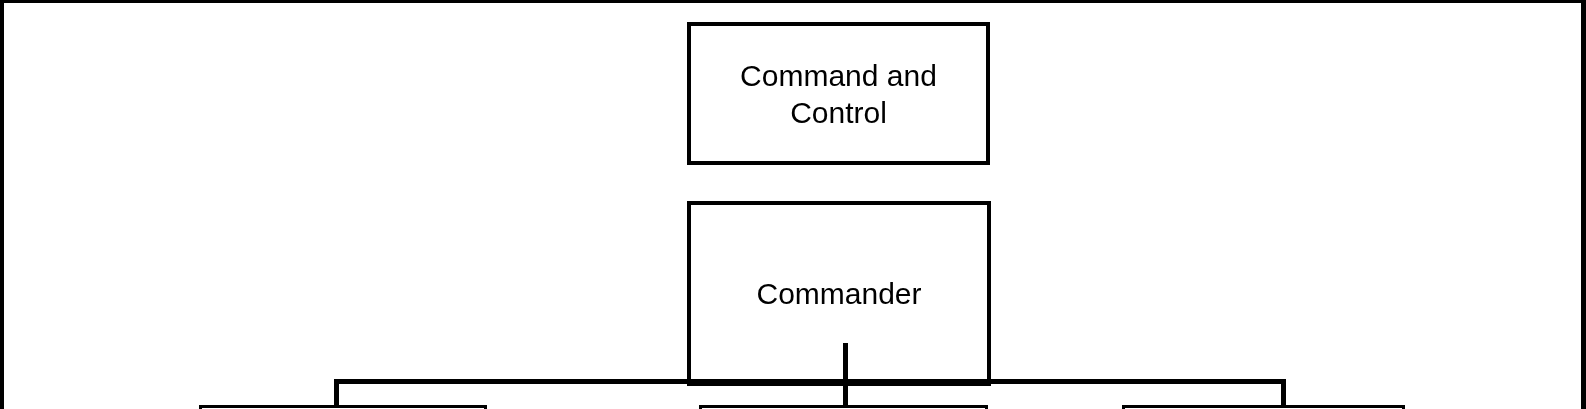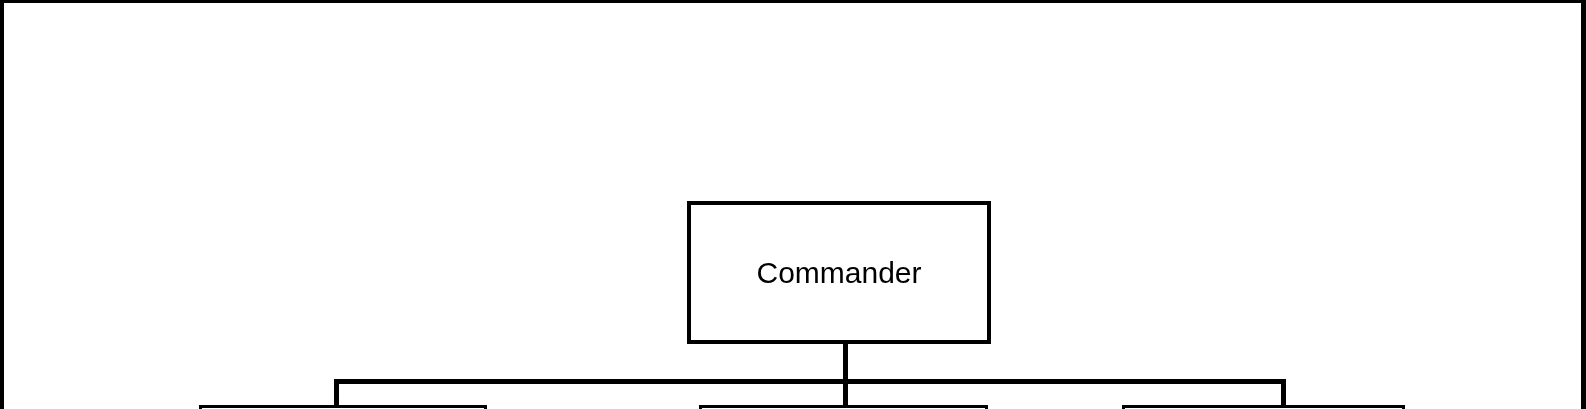--- a/index.html
+++ b/index.html
@@ -28,21 +28,21 @@
     text-align: center;
   }
   .node-label {
     font-size: 30px;
     line-height: 37px;
     color: #000000;
     text-align: center;
   }
   .node-cc      { left: 687px; top: 22px;  width: 303px; height: 143px; }
   .node-cc .node-label { max-width: 230px; }
-  .node-cmdr    { left: 687px; top: 201px; width: 304px; height: 143px; }
+  .node-cmdr    { left: 687px; top: 201px; width: 304px; height: 185px; }
 
   .line { position: absolute; background: #000000; }
   .line-v-center { left: 843px;  top: 343px; width: 5px;   height: 64px; }
   .line-h-bus    { left: 334px;  top: 379px; width: 952px; height: 5px; }
   .line-v-left   { left: 334px;  top: 379px; width: 5px;   height: 29px; }
   .line-v-right  { left: 1281px; top: 379px; width: 5px;   height: 29px; }
 
   .node-child {
     position: absolute;
     top: 405px;
@@ -56,20 +56,23 @@
 </style>
 </head>
 <body>
 
 <div class="canvas">
 
   <div class="edge edge-top"></div>
   <div class="edge edge-left"></div>
   <div class="edge edge-right"></div>
 
+  <div class="node node-cc">
+    <span class="node-label">Command and Control</span>
+  </div>
 
   <div class="node node-cmdr">
     <span class="node-label">Commander</span>
   </div>
 
   <div class="line line-v-center"></div>
   <div class="line line-h-bus"></div>
   <div class="line line-v-left"></div>
   <div class="line line-v-right"></div>
 

